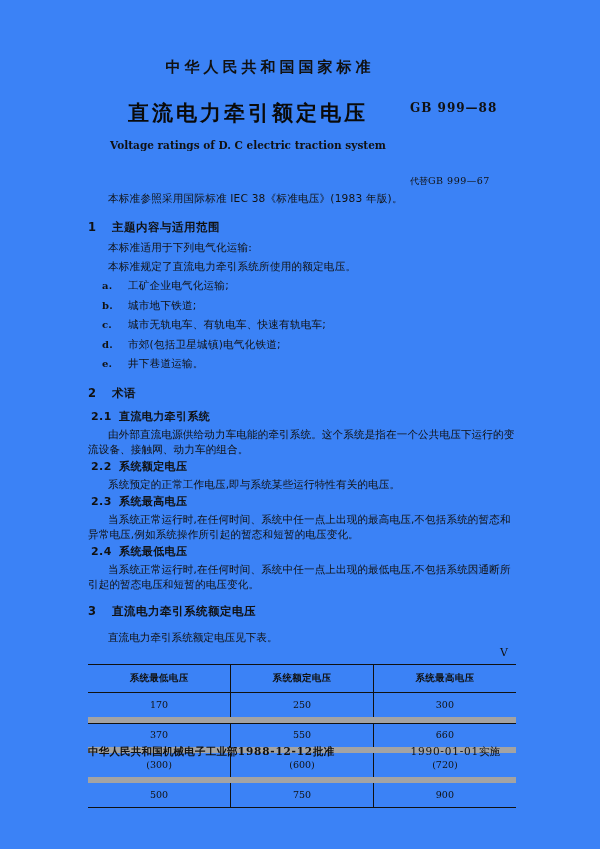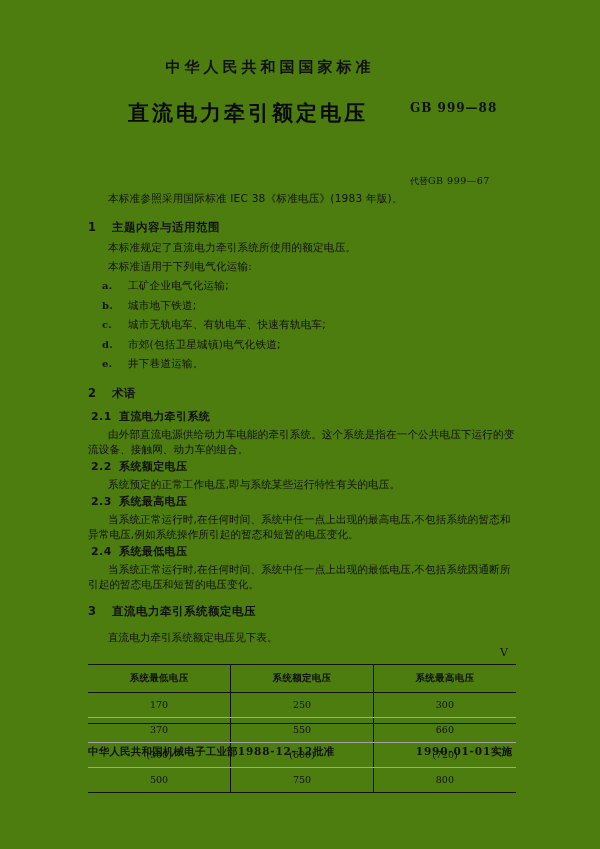--- a/index.html
+++ b/index.html
@@ -13,21 +13,21 @@
     font-family: "DejaVu Sans", "Liberation Sans", sans-serif;
     color: #111111;
     position: relative;
     overflow: hidden;
   }
   .page {
     position: absolute;
     left: 0; top: 0;
     width: 600px;
     height: 849px;
-    background: #4d7c0f;
+    background: #3b82f6;
   }
 
   
   .masthead {
     position: absolute;
     left: 88px;
     top: 58px;
     width: 424px;
   }
   .nat-std-line {
@@ -204,21 +204,21 @@
     font-weight: bold;
     letter-spacing: 0.3px;
     height: 25px;
     border-top: 1.4px solid #111;
     border-bottom: 1px solid #111;
   }
   table.vtab td {
     font-family: "DejaVu Serif", "Liberation Serif", serif;
     font-size: 9.5px;
     height: 22px;
-    border-bottom: 1px solid #a3a3a3;
+    border-bottom: 6px solid #a3a3a3;
   }
   table.vtab tr:last-child td {
     border-bottom: 1.4px solid #111;
   }
   table.vtab th:first-child, table.vtab td:first-child { border-left: none; }
   table.vtab th:last-child, table.vtab td:last-child { border-right: none; }
 
   
   .footer {
     position: absolute;
@@ -244,64 +244,65 @@
     letter-spacing: 0.2px;
     white-space: nowrap;
   }
   .footer-left .fdate {
     font-family: "DejaVu Serif", "Liberation Serif", serif;
     font-size: 10.5px;
     letter-spacing: 0.8px;
   }
   .footer-right {
     position: absolute;
-    right: 4px;
-    top: 0;
-    font-size: 10.5px;
-    font-weight: bold;
+    right: 16px;
+    top: 0;
+    font-size: 10.5px;
+    font-weight: normal;
     white-space: nowrap;
   }
   .footer-right .fdate {
     font-family: "DejaVu Serif", "Liberation Serif", serif;
     font-size: 10.5px;
     letter-spacing: 0.8px;
   }
 </style>
 </head>
 <body>
 
 <div class="page">
 
   <div class="masthead">
     <div class="nat-std-line">中华人民共和国国家标准</div>
 
     <div class="title-row">
       <div class="doc-title">直流电力牵引额定电压</div>
+      <div class="doc-subtitle">Voltage ratings of D. C electric traction system</div>
 
       <div class="std-code">GB 999—88</div>
 
       <div class="std-replaces">
         <span>代替</span><span class="sr-code">GB 999—67</span>
       </div>
     </div>
   </div>
 
   <div class="body-area">
 
     <div class="para">本标准参照采用国际标准 IEC 38《标准电压》(1983 年版)。</div>
 
     <div class="spacer-8"></div>
 
     <div class="sec-h">
       <span class="num">1</span>
       <span>主题内容与适用范围</span>
     </div>
 
+    <div class="para tight">本标准适用于下列电气化运输:</div>
     <div class="para tight">本标准规定了直流电力牵引系统所使用的额定电压。</div>
-    <div class="para tight">本标准适用于下列电气化运输:</div>
 
     <div class="list-item">
       <span class="mk">a.</span>
       <span>工矿企业电气化运输;</span>
     </div>
     <div class="list-item">
       <span class="mk">b.</span>
       <span>城市地下铁道;</span>
     </div>
     <div class="list-item">
@@ -385,21 +386,21 @@
           <td>660</td>
         </tr>
         <tr>
           <td>(300)</td>
           <td>(600)</td>
           <td>(720)</td>
         </tr>
         <tr>
           <td>500</td>
           <td>750</td>
-          <td>800</td>
+          <td>900</td>
         </tr>
       </tbody>
     </table>
 
   </div>
 
   <div class="footer">
     <div class="footer-rule"></div>
     <div class="footer-row">
       <div class="footer-left">

